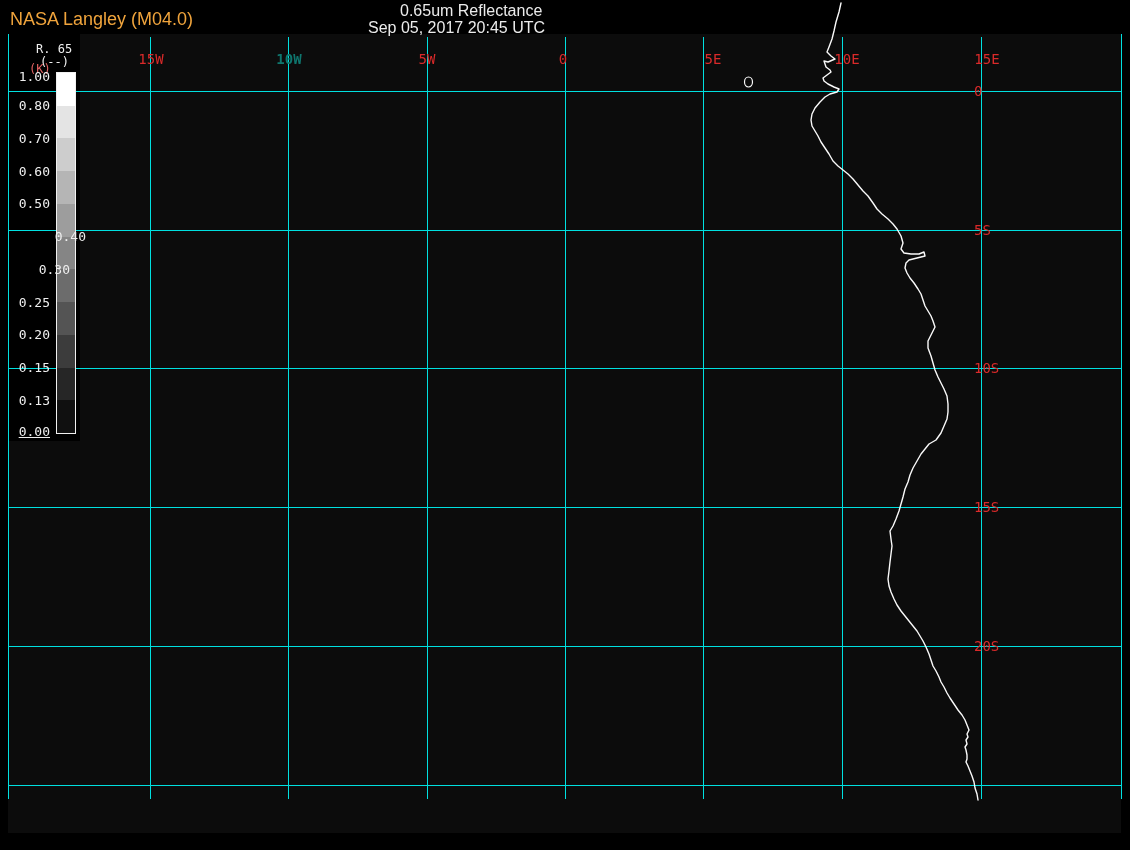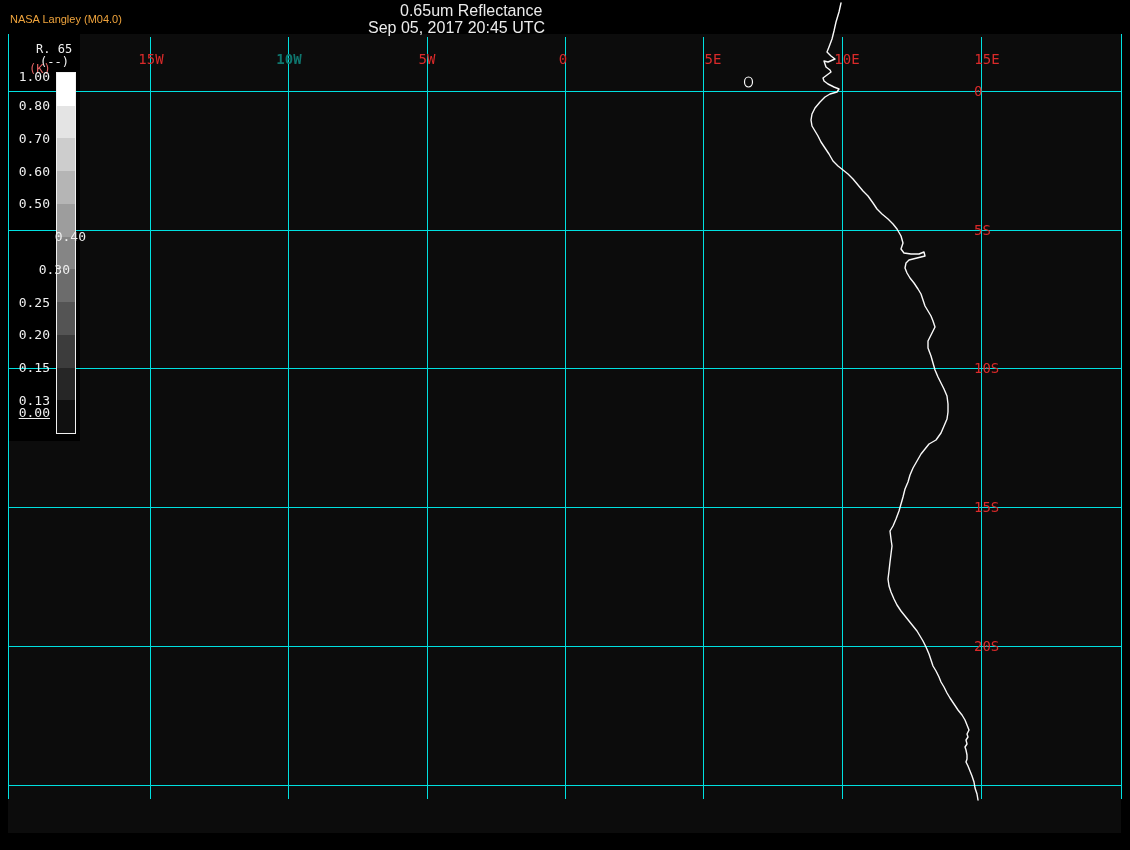--- a/index.html
+++ b/index.html
@@ -15,21 +15,21 @@
     background:#0c0c0c;
   }
   .cb-panel{
     position:absolute;left:9px;top:34px;width:71px;height:407px;
     background:#000;
   }
   svg.overlay{position:absolute;left:0;top:0;}
   .src-label{
     position:absolute;left:10px;top:13px;
     font-family:"Liberation Sans", sans-serif;
-    font-size:11px;line-height:13px;color:#f0a43c;white-space:pre;
+    font-size:18px;line-height:13px;color:#f0a43c;white-space:pre;
   }
   .title1{
     position:absolute;left:400px;top:3px;
     font-family:"Liberation Sans", sans-serif;
     font-size:16px;line-height:15px;color:#ebebeb;white-space:pre;
   }
   .title2{
     position:absolute;left:368px;top:20px;
     font-family:"Liberation Sans", sans-serif;
     font-size:16px;line-height:15px;color:#ebebeb;white-space:pre;
@@ -105,21 +105,21 @@
       <div class="cb-tick" style="top: 99px;">0.80</div>
       <div class="cb-tick" style="top: 132px;">0.70</div>
       <div class="cb-tick" style="top: 165px;">0.60</div>
       <div class="cb-tick" style="top: 197px;">0.50</div>
       <div class="cb-tick" style="top: 230px; margin-left: 36px;">0.40</div>
       <div class="cb-tick" style="top: 263px; margin-left: 20px;">0.30</div>
       <div class="cb-tick" style="top: 296px;">0.25</div>
       <div class="cb-tick" style="top: 328px;">0.20</div>
       <div class="cb-tick" style="top: 361px;">0.15</div>
       <div class="cb-tick" style="top: 394px;">0.13</div>
-      <div class="cb-tick" style="top: 406px; text-decoration: underline;">0.00</div>
+      <div class="cb-tick" style="top: 425px; text-decoration: underline;">0.00</div>
     </div>
 
   <div id="red-labels">
       <div class="lon-label" style="left: 151px; color: rgb(218, 42, 42);">15W</div>
       <div class="lon-label" style="left: 289px; color: #0f766e; font-weight: bold;">10W</div>
       <div class="lon-label" style="left: 427px; color: rgb(218, 42, 42);">5W</div>
       <div class="lon-label" style="left: 563px; color: rgb(218, 42, 42);">0</div>
       <div class="lon-label" style="left: 713px; color: rgb(218, 42, 42);">5E</div>
       <div class="lon-label" style="left: 847px; color: rgb(218, 42, 42);">10E</div>
       <div class="lon-label" style="left: 987px; color: rgb(218, 42, 42);">15E</div>

